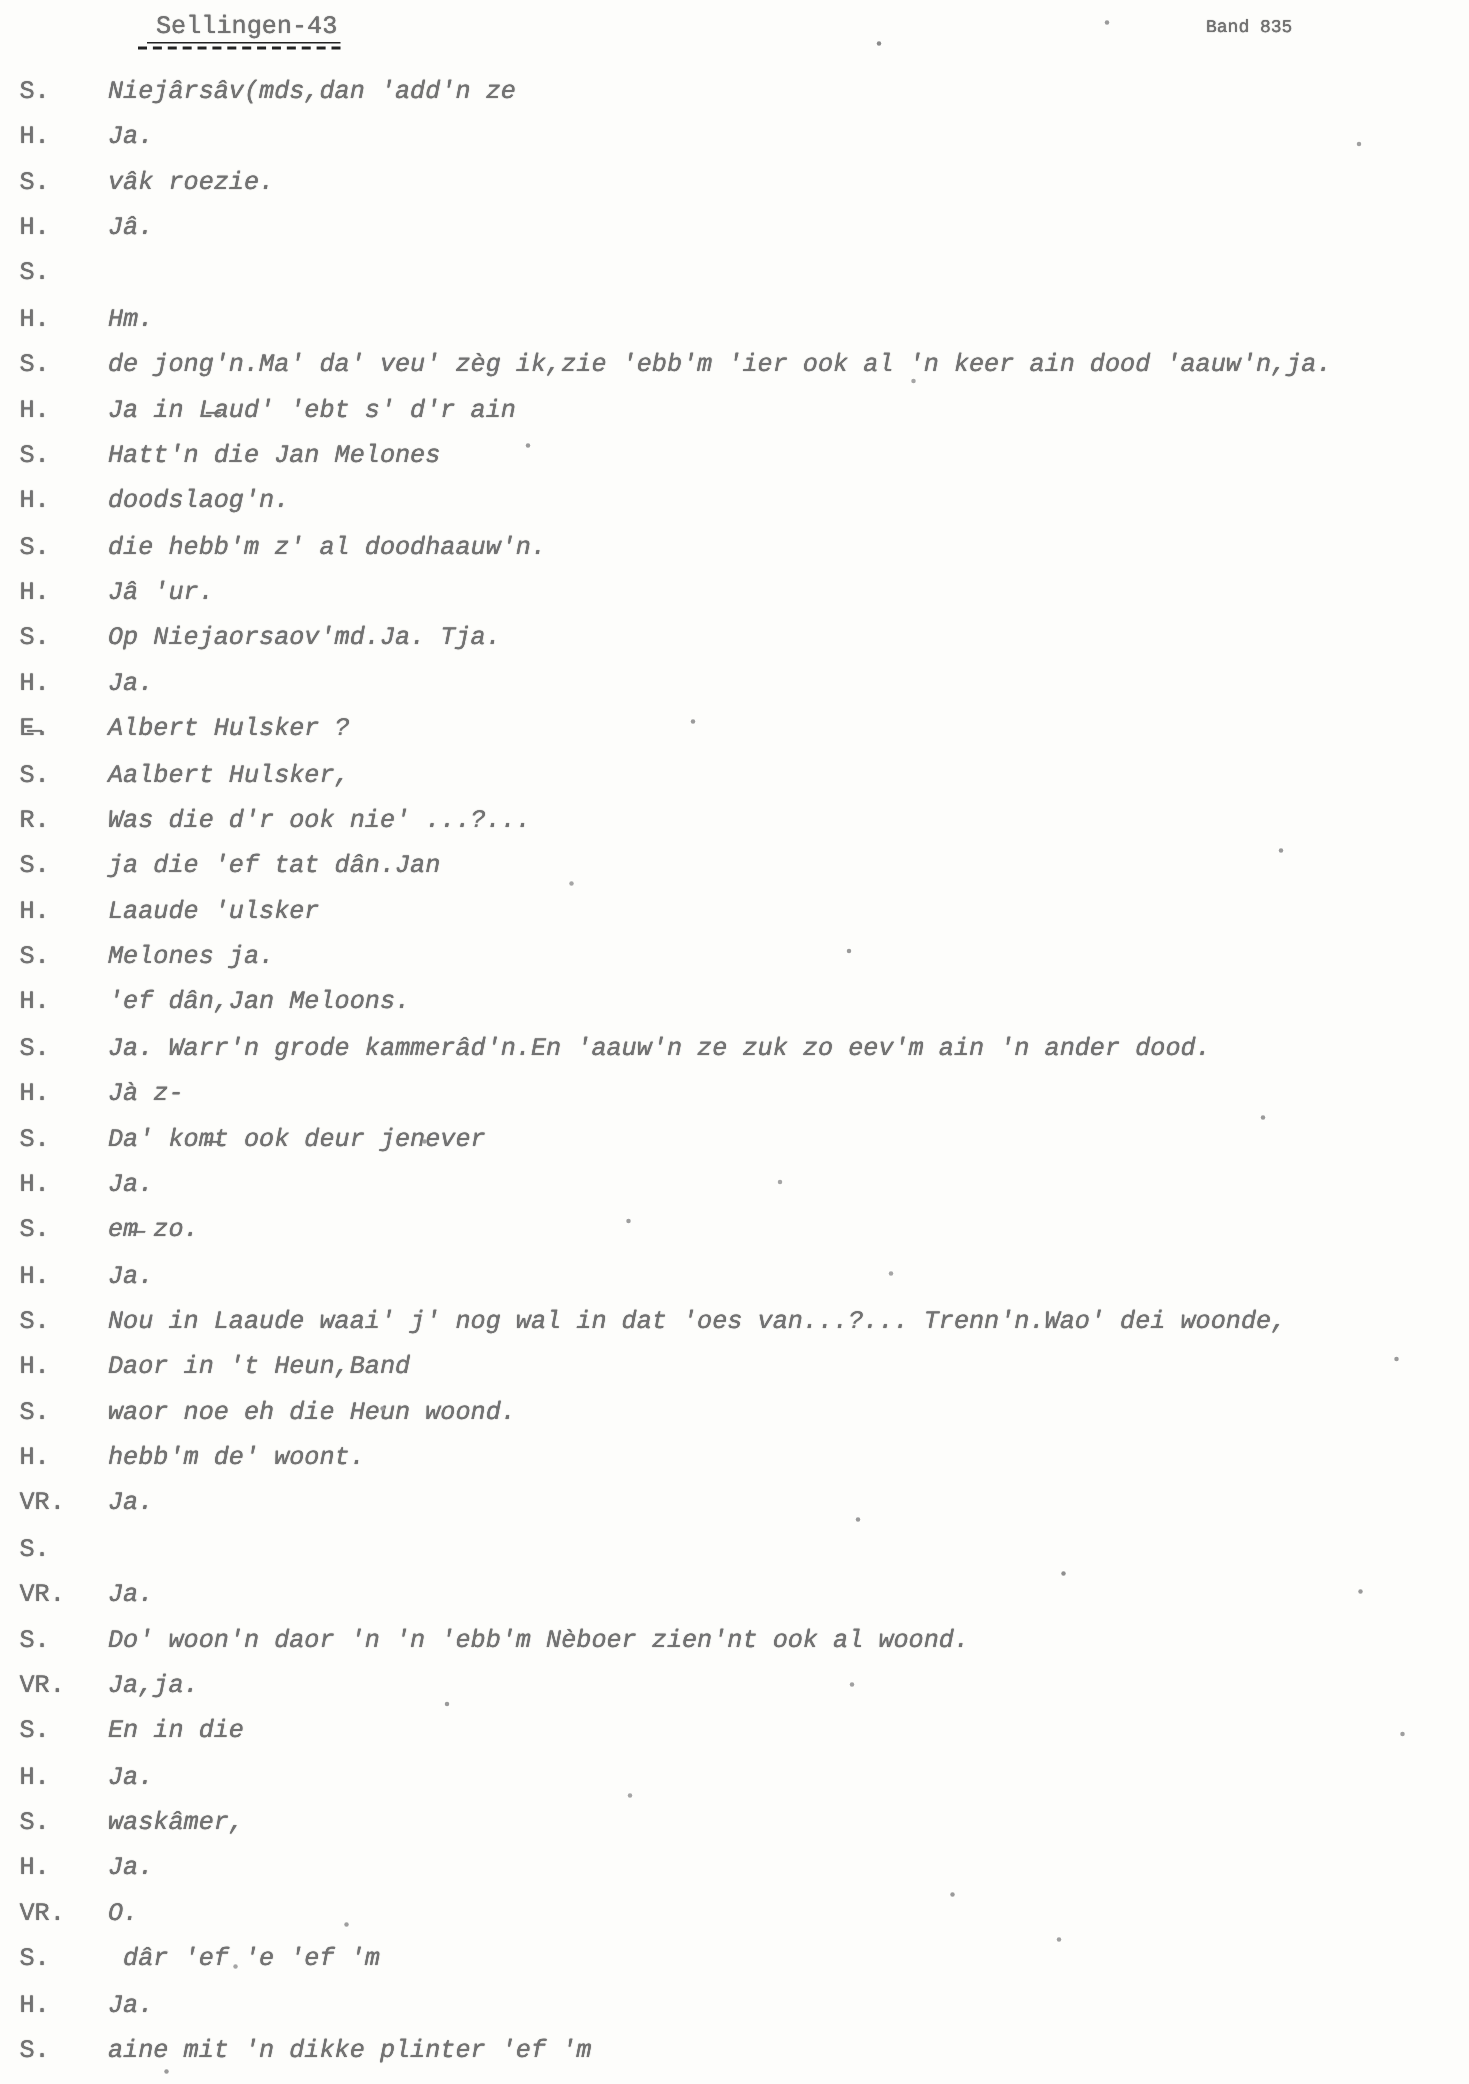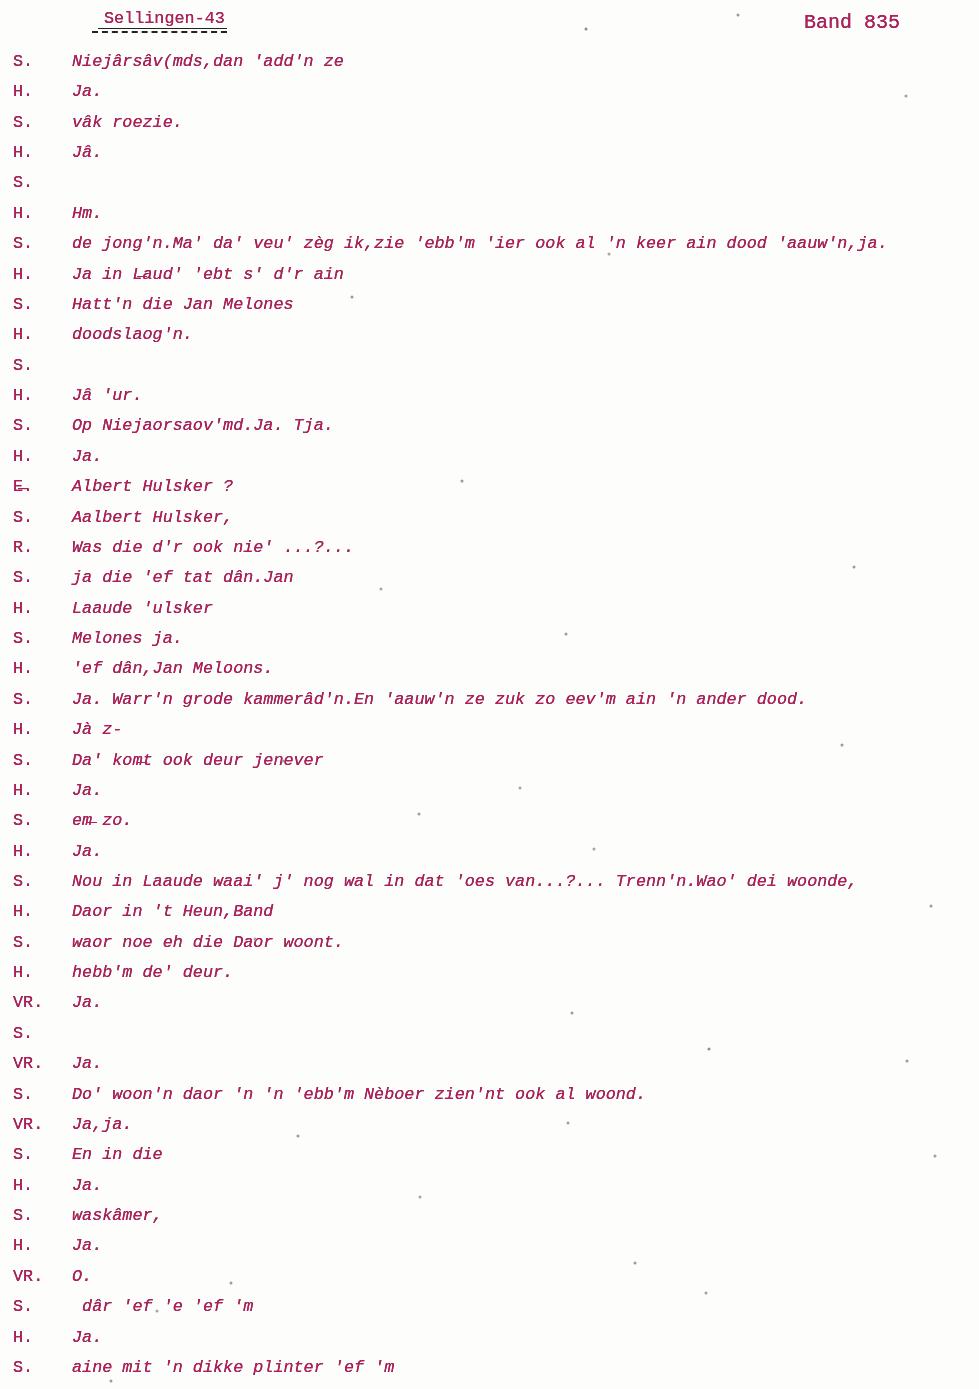--- a/index.html
+++ b/index.html
@@ -39,21 +39,21 @@
     position: absolute;
     left: -6px;
     right: 0;
     bottom: -5px;
     border-bottom: 2.5px dashed #222;
   }
   .band {
     position: absolute;
     left: 804px;
     top: 11px;
-    font-size: 20px;
+    font-size: 12px;
     white-space: pre;
   }
   .lines {
     position: absolute;
     inset: 0;
   }
   .line {
     position: absolute;
     left: 13px;
     display: flex;
@@ -104,57 +104,57 @@
       634px 1262px 0 0.5px #9a9a9a,
       705px 1292px 0 0.5px #a0a0a0,
       230px 1282px 0 0.5px #9e9e9e,
       156px 1310px 0 0.5px #a5a5a5,
       110px 1380px 0 0.5px #9a9a9a;
   }
 </style>
 </head>
 <body style="background: rgb(253, 253, 251);">
 
-<div class="page" style="color: #be185d;">
+<div class="page" style="color: #737373;">
   <header>
     <span class="title">Sellingen-43</span>
     <span class="band">Band 835</span>
   </header>
   <div class="lines">
       <div class="line" style="top: 52px;"><span class="speaker">S.</span><span class="text">Niejârsâv(mds,dan 'add'n ze</span></div>
       <div class="line" style="top: 82.37px;"><span class="speaker">H.</span><span class="text">Ja.</span></div>
       <div class="line" style="top: 112.74px;"><span class="speaker">S.</span><span class="text">vâk roezie.</span></div>
       <div class="line" style="top: 143.11px;"><span class="speaker">H.</span><span class="text">Jâ.</span></div>
       <div class="line" style="top: 173.48px;"><span class="speaker">S.</span></div>
       <div class="line" style="top: 203.85px;"><span class="speaker">H.</span><span class="text">Hm.</span></div>
       <div class="line" style="top: 234.22px;"><span class="speaker">S.</span><span class="text">de jong'n.Ma' da' veu' zèg ik,zie 'ebb'm 'ier ook al 'n keer ain dood 'aauw'n,ja.</span></div>
       <div class="line" style="top: 264.59px;"><span class="speaker">H.</span><span class="text">Ja in L̶aud' 'ebt s' d'r ain</span></div>
       <div class="line" style="top: 294.96px;"><span class="speaker">S.</span><span class="text">Hatt'n die Jan Melones</span></div>
       <div class="line" style="top: 325.33px;"><span class="speaker">H.</span><span class="text">doodslaog'n.</span></div>
-      <div class="line" style="top: 355.7px;"><span class="speaker">S.</span></div>
+      <div class="line" style="top: 355.7px;"><span class="speaker">S.</span><span class="text">die hebb'm z' al doodhaauw'n.</span></div>
       <div class="line" style="top: 386.07px;"><span class="speaker">H.</span><span class="text">Jâ 'ur.</span></div>
       <div class="line" style="top: 416.44px;"><span class="speaker">S.</span><span class="text">Op Niejaorsaov'md.Ja. Tja.</span></div>
       <div class="line" style="top: 446.81px;"><span class="speaker">H.</span><span class="text">Ja.</span></div>
       <div class="line" style="top: 477.18px;"><span class="speaker">E̶.</span><span class="text">Albert Hulsker ?</span></div>
       <div class="line" style="top: 507.55px;"><span class="speaker">S.</span><span class="text">Aalbert Hulsker,</span></div>
       <div class="line" style="top: 537.92px;"><span class="speaker">R.</span><span class="text">Was die d'r ook nie' ...?...</span></div>
       <div class="line" style="top: 568.29px;"><span class="speaker">S.</span><span class="text">ja die 'ef tat dân.Jan</span></div>
       <div class="line" style="top: 598.66px;"><span class="speaker">H.</span><span class="text">Laaude 'ulsker</span></div>
       <div class="line" style="top: 629.03px;"><span class="speaker">S.</span><span class="text">Melones ja.</span></div>
       <div class="line" style="top: 659.4px;"><span class="speaker">H.</span><span class="text">'ef dân,Jan Meloons.</span></div>
       <div class="line" style="top: 689.77px;"><span class="speaker">S.</span><span class="text">Ja. Warr'n grode kammerâd'n.En 'aauw'n ze zuk zo eev'm ain 'n ander dood.</span></div>
       <div class="line" style="top: 720.14px;"><span class="speaker">H.</span><span class="text">Jà z-</span></div>
       <div class="line" style="top: 750.51px;"><span class="speaker">S.</span><span class="text">Da' kom̶t ook deur jenever</span></div>
       <div class="line" style="top: 780.88px;"><span class="speaker">H.</span><span class="text">Ja.</span></div>
       <div class="line" style="top: 811.25px;"><span class="speaker">S.</span><span class="text">em̶ zo.</span></div>
       <div class="line" style="top: 841.62px;"><span class="speaker">H.</span><span class="text">Ja.</span></div>
       <div class="line" style="top: 871.99px;"><span class="speaker">S.</span><span class="text">Nou in Laaude waai' j' nog wal in dat 'oes van...?... Trenn'n.Wao' dei woonde,</span></div>
       <div class="line" style="top: 902.36px;"><span class="speaker">H.</span><span class="text">Daor in 't Heun,Band</span></div>
-      <div class="line" style="top: 932.73px;"><span class="speaker">S.</span><span class="text">waor noe eh die Daor woont.</span></div>
-      <div class="line" style="top: 963.1px;"><span class="speaker">H.</span><span class="text">hebb'm de' deur.</span></div>
+      <div class="line" style="top: 932.73px;"><span class="speaker">S.</span><span class="text">waor noe eh die Heun woond.</span></div>
+      <div class="line" style="top: 963.1px;"><span class="speaker">H.</span><span class="text">hebb'm de' woont.</span></div>
       <div class="line" style="top: 993.47px;"><span class="speaker">VR.</span><span class="text">Ja.</span></div>
       <div class="line" style="top: 1023.84px;"><span class="speaker">S.</span></div>
       <div class="line" style="top: 1054.21px;"><span class="speaker">VR.</span><span class="text">Ja.</span></div>
       <div class="line" style="top: 1084.58px;"><span class="speaker">S.</span><span class="text">Do' woon'n daor 'n 'n 'ebb'm Nèboer zien'nt ook al woond.</span></div>
       <div class="line" style="top: 1114.95px;"><span class="speaker">VR.</span><span class="text">Ja,ja.</span></div>
       <div class="line" style="top: 1145.32px;"><span class="speaker">S.</span><span class="text">En in die</span></div>
       <div class="line" style="top: 1175.69px;"><span class="speaker">H.</span><span class="text">Ja.</span></div>
       <div class="line" style="top: 1206.06px;"><span class="speaker">S.</span><span class="text">waskâmer,</span></div>
       <div class="line" style="top: 1236.43px;"><span class="speaker">H.</span><span class="text">Ja.</span></div>
       <div class="line" style="top: 1266.8px;"><span class="speaker">VR.</span><span class="text">O.</span></div>

